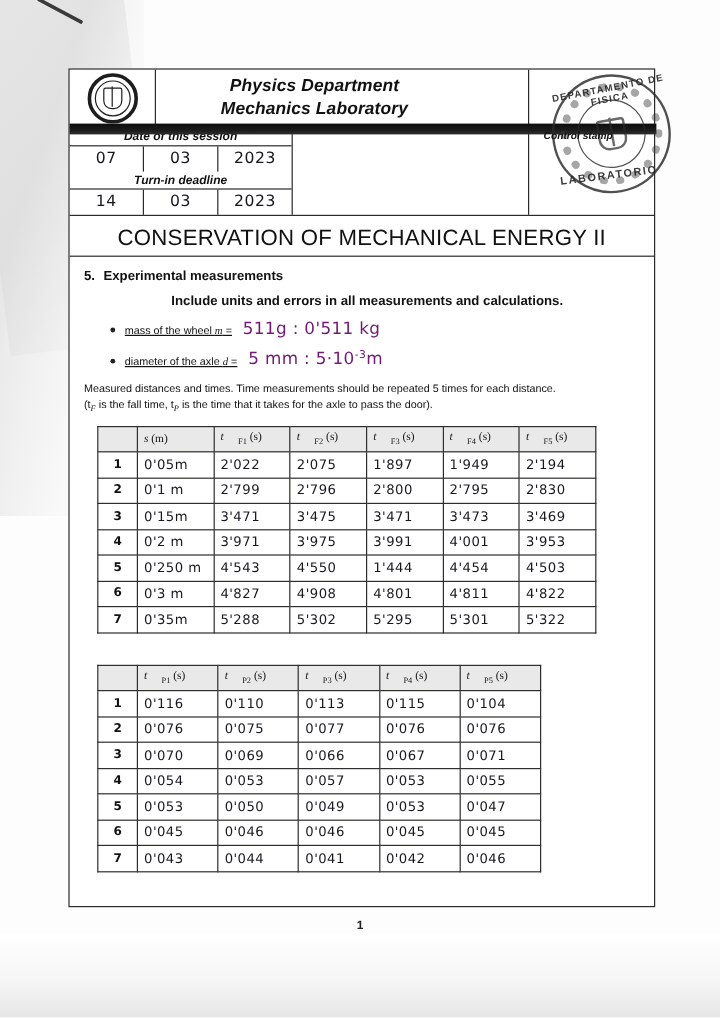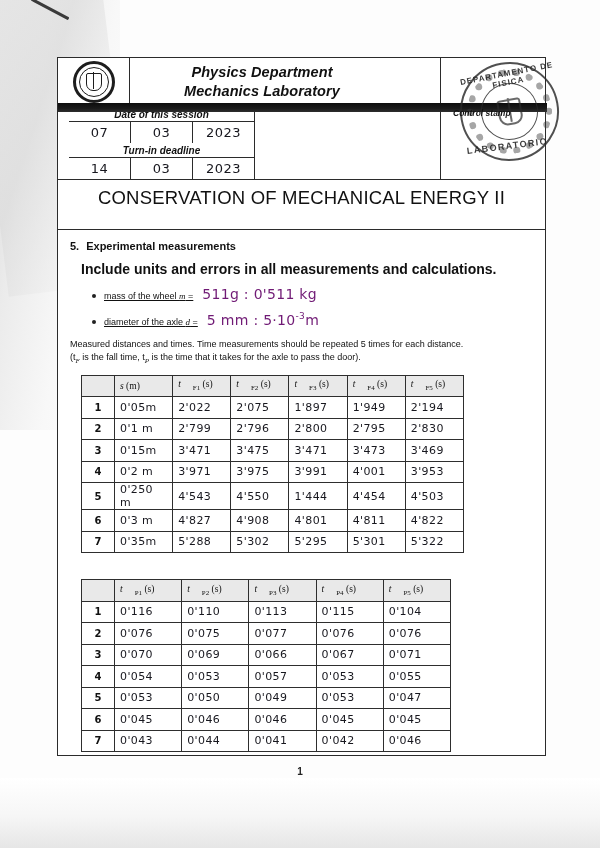--- a/index.html
+++ b/index.html
@@ -218,21 +218,20 @@
 
   
   .datezone {
     display: flex;
     border-bottom: 1.3px solid #2b2b2b;
     position: relative;
   }
   .date-left {
     width: 185px;
     border-right: 1px solid #2b2b2b;
-    padding-left: 11px;
   }
   .date-cap {
     text-align: center;
     font-size: 10px;
     font-weight: bold;
     font-style: italic;
     padding: 2px 0 1px;
     border-bottom: 1px solid #2b2b2b;
   }
   .date-row {
@@ -266,39 +265,40 @@
   }
   .date-right {
     width: 104px;
     border-left: 1px solid #2b2b2b;
   }
 
   
   .doc-title {
     text-align: center;
     font-size: 18.5px;
-    padding: 7px 0 20px;
+    padding: 7px 0 4px;
     border-bottom: 1.3px solid #2b2b2b;
     letter-spacing: .2px;
   }
 
   
   .body {
     padding: 10px 14px 0 12px;
   }
   .sect-head {
     font-size: 11px;
     font-weight: bold;
     margin-bottom: 9px;
   }
   .sect-head .num { margin-right: 7px; }
   .sub-note {
-    font-size: 14px;
+    font-size: 11px;
     font-weight: bold;
     margin: 0 0 9px 11px;
+    text-align: center;
   }
   .bullets { margin: 0 0 0 22px; }
   .bullet {
     display: flex;
     align-items: baseline;
     margin-bottom: 9px;
     font-size: 9px;
   }
   .bullet .dot {
     width: 4px; height: 4px;
@@ -324,21 +324,21 @@
     font-size: 9px;
     line-height: 1.45;
     margin: 10px 0 9px 0;
   }
   .intro i { font-family: "Liberation Serif", serif; font-style: italic; }
   .intro sub { font-size: 7px; }
 
   
   table.meas {
     border-collapse: collapse;
-    width: 383px;
+    width: 416px;
     margin: 0 0 0 11px;
     table-layout: fixed;
   }
   table.meas.second { width: 370px; }
   table.meas th, table.meas td {
     border: 1px solid #2e2e2e;
     height: 20.5px;
     padding: 0 5px;
   }
   table.meas th {

